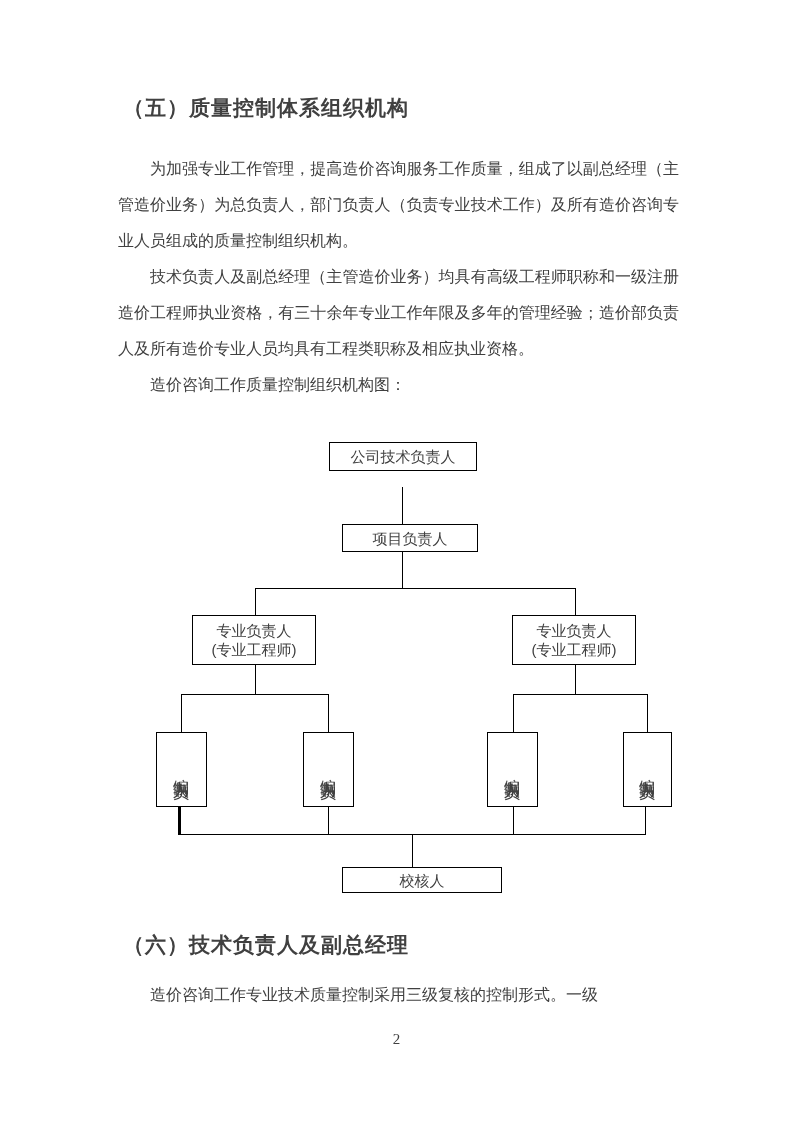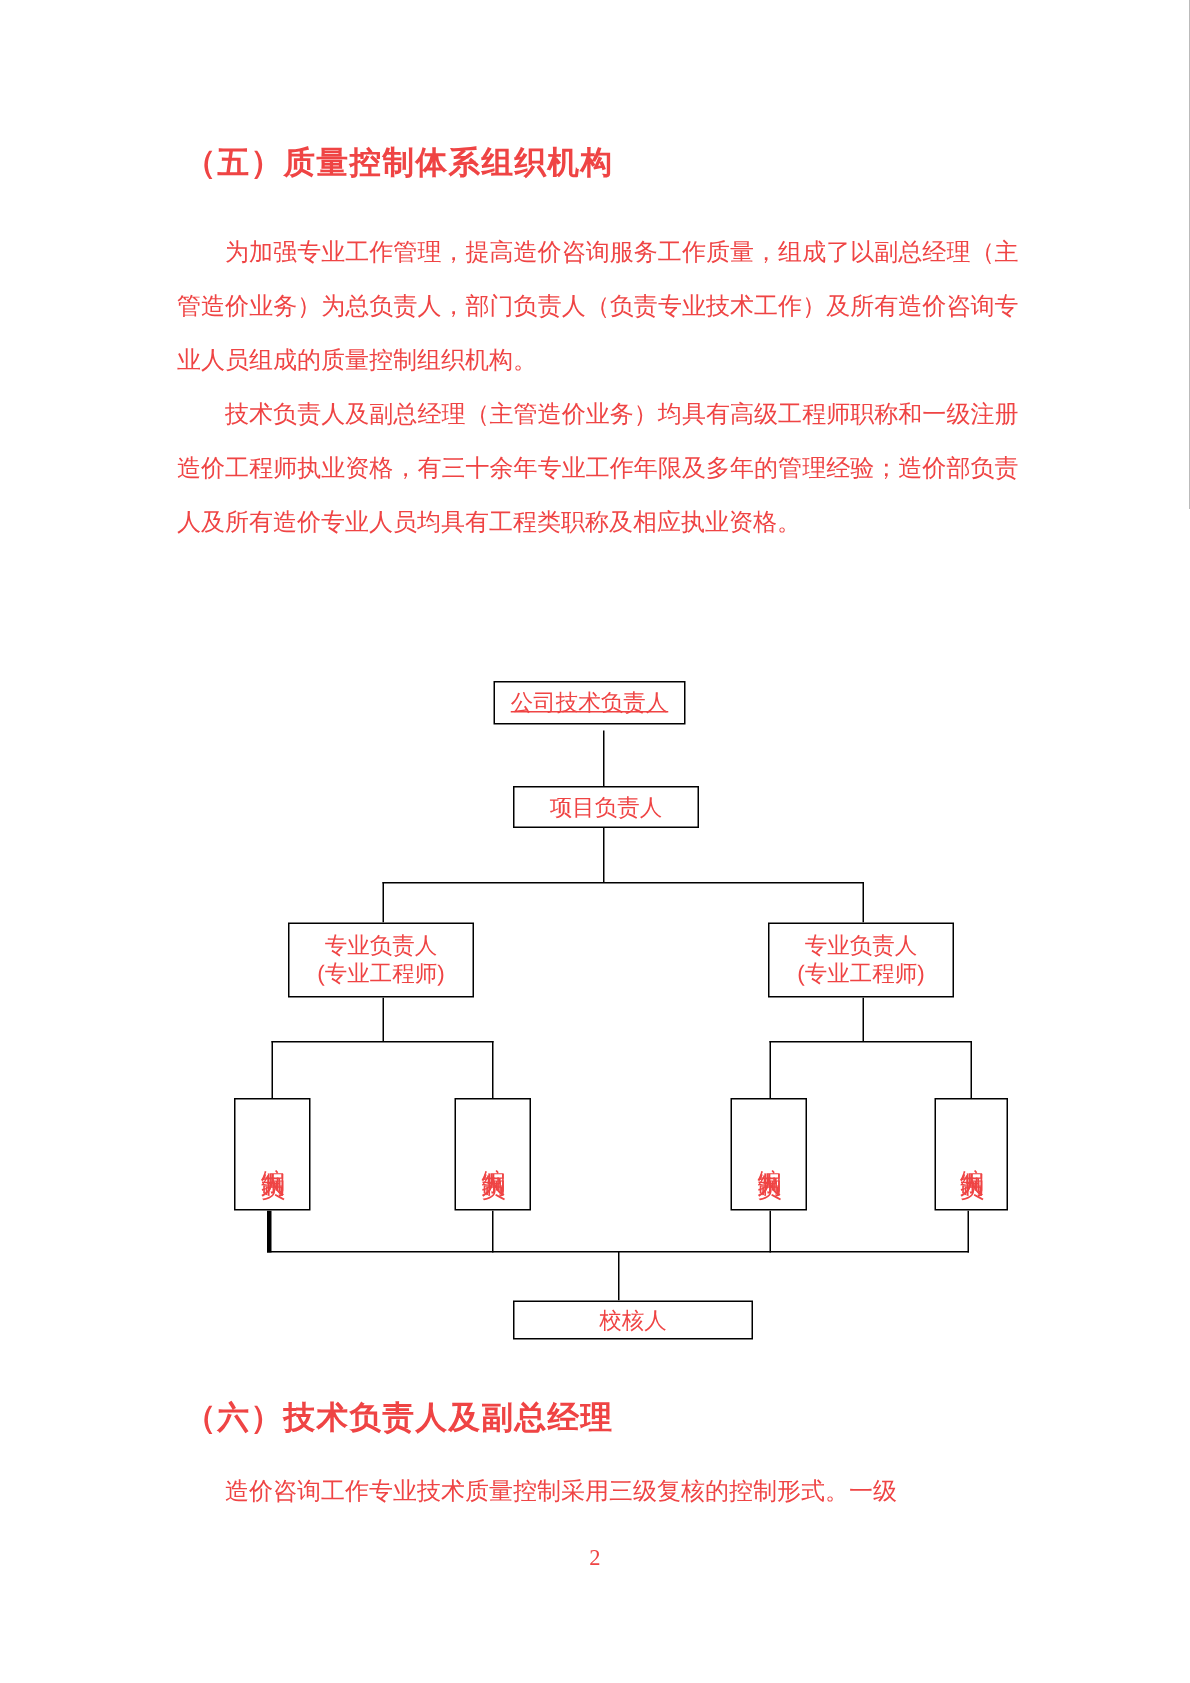--- a/index.html
+++ b/index.html
@@ -2,21 +2,21 @@
 <html><head>
 <meta charset="utf-8">
 <style>
   html, body { margin: 0; padding: 0; background: #888; }
   .page {
     position: relative;
     width: 793px;
     height: 1122px;
     margin: 0 auto;
     background: #ffffff;
-    color: #ef4444;
+    color: #404040;
     overflow: hidden;
     font-family: "Liberation Serif", "DejaVu Serif", serif;
   }
   .heading {
     position: absolute;
     left: 123px;
     font-family: "Liberation Sans", "DejaVu Sans", sans-serif;
     font-weight: bold;
     font-size: 21px;
     letter-spacing: 1px;
@@ -73,40 +73,41 @@
     font-size: 15px;
     line-height: 19px;
   }
   .dbox .vtext {
     writing-mode: vertical-rl;
     text-orientation: upright;
     font-size: 16px;
     letter-spacing: 2px;
   }
   
-  .box-a  { left: 329px; top: 454px; width: 128px; height: 29px; text-decoration: underline; }
-  .box-b  { left: 342px; top: 524px; width: 124px; height: 28px; }
+  .box-a  { left: 329px; top: 442px; width: 148px; height: 29px; }
+  .box-b  { left: 342px; top: 524px; width: 136px; height: 28px; }
   .box-c1 { left: 192px; top: 615px; width: 124px; height: 50px; }
   .box-c2 { left: 512px; top: 615px; width: 124px; height: 50px; }
   .box-d1 { left: 156px; top: 732px; width: 51px;  height: 75px; }
   .box-d2 { left: 303px; top: 732px; width: 51px;  height: 75px; }
   .box-d3 { left: 487px; top: 732px; width: 51px;  height: 75px; }
   .box-d4 { left: 623px; top: 732px; width: 49px;  height: 75px; }
   .box-e  { left: 342px; top: 867px; width: 160px; height: 26px; }
 </style>
 </head>
 <body>
 
 <div class="page">
 
   <div class="heading heading-1">（五）质量控制体系组织机构</div>
 
   <div class="body-block">
     <p class="par">为加强专业工作管理，提高造价咨询服务工作质量，组成了以副总经理（主管造价业务）为总负责人，部门负责人（负责专业技术工作）及所有造价咨询专业人员组成的质量控制组织机构。</p>
     <p class="par">技术负责人及副总经理（主管造价业务）均具有高级工程师职称和一级注册造价工程师执业资格，有三十余年专业工作年限及多年的管理经验；造价部负责人及所有造价专业人员均具有工程类职称及相应执业资格。</p>
+    <p class="par">造价咨询工作质量控制组织机构图：</p>
   </div>
 
   <div class="diagram">
 
     <div class="vline" style="left:402px; top:487px; height:37px;"></div>
     <div class="vline" style="left:402px; top:552px; height:36px;"></div>
     <div class="hline" style="left:255px; top:588px; width:321px;"></div>
     <div class="vline" style="left:255px; top:588px; height:27px;"></div>
     <div class="vline" style="left:575px; top:588px; height:27px;"></div>
     <div class="vline" style="left:255px; top:665px; height:29px;"></div>

